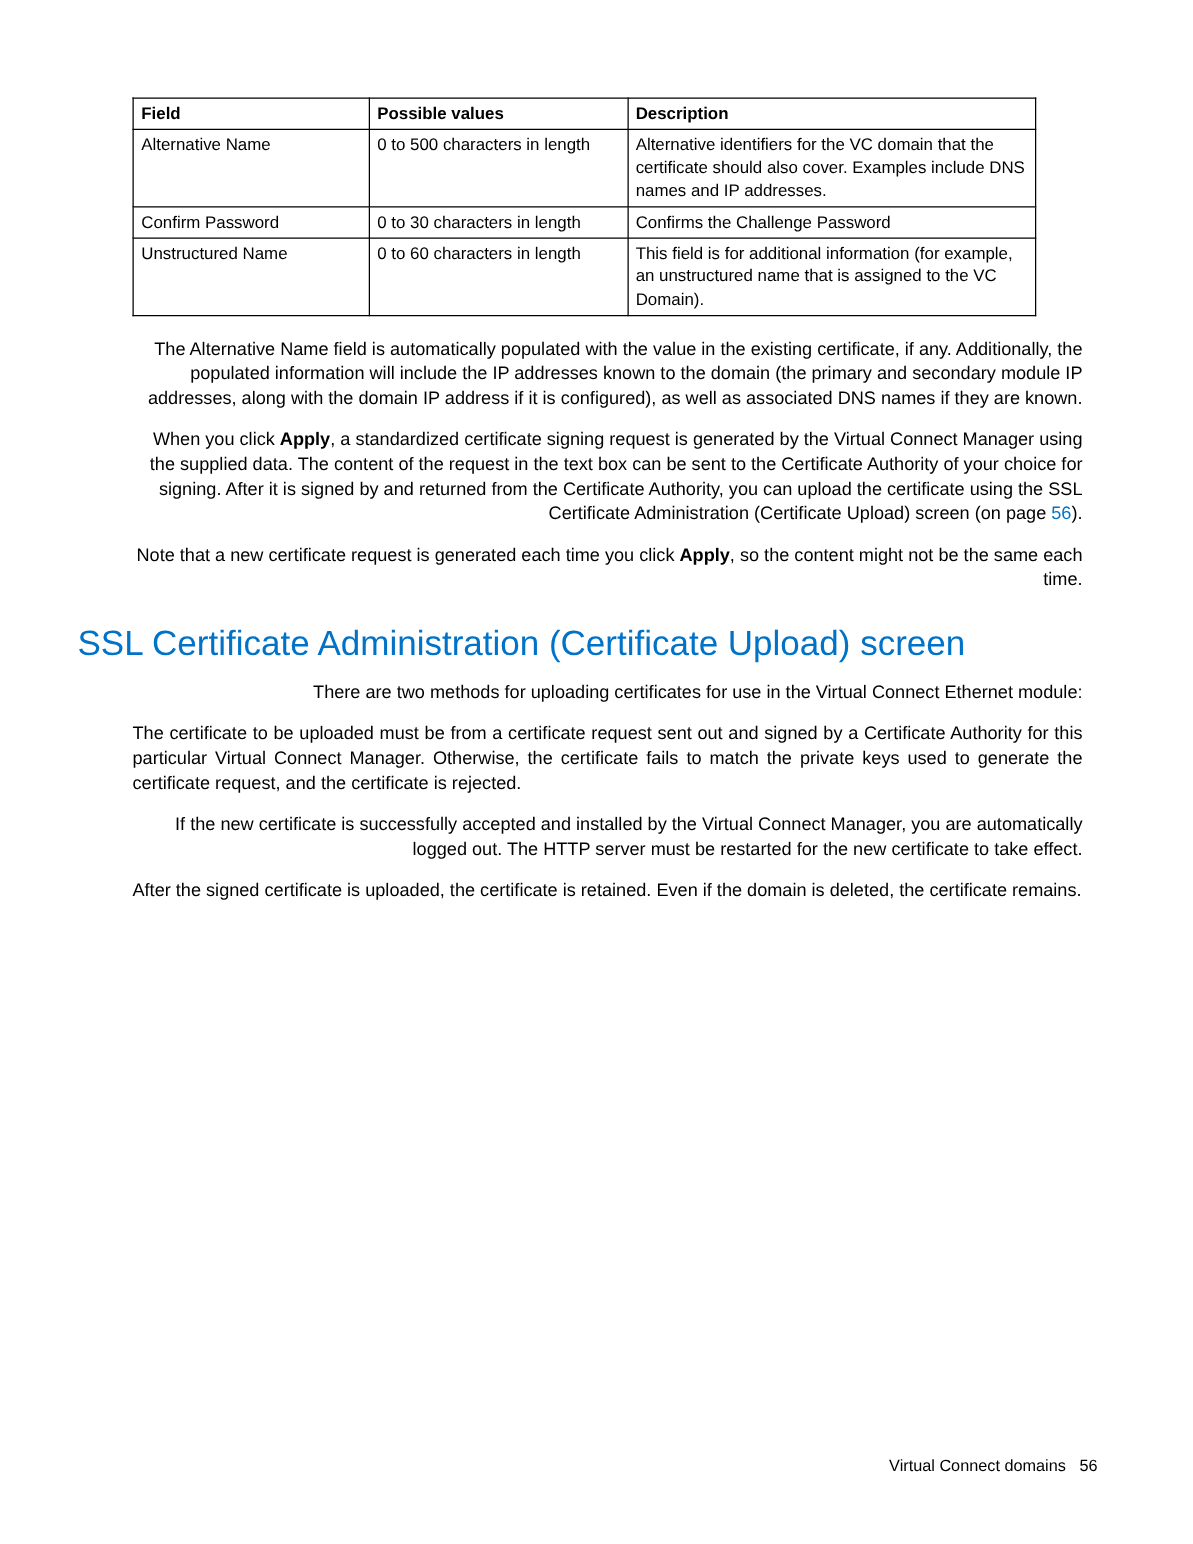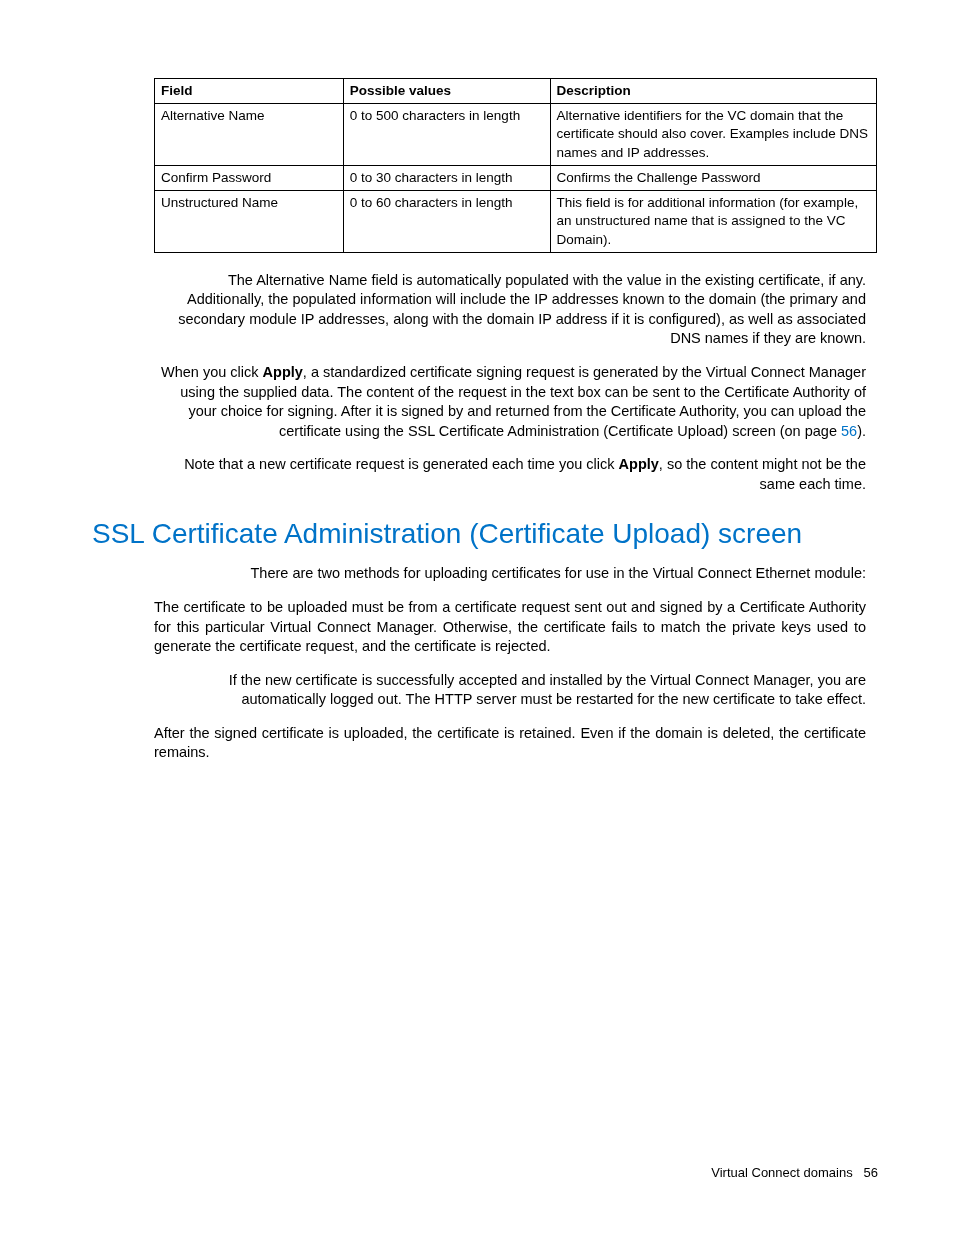--- a/index.html
+++ b/index.html
@@ -5,21 +5,21 @@
     * { margin: 0; padding: 0; box-sizing: border-box; }
     body {
       width: 954px;
       height: 1235px;
       background: #fff;
       font-family: Arial, Helvetica, sans-serif;
       color: #000;
       position: relative;
     }
     .page {
-      padding: 78px 88px 0 92px;
+      padding: 78px 88px 0 44px;
     }
     table {
       border-collapse: collapse;
       width: 723px;
       margin-left: 62px;
       margin-bottom: 18px;
     }
     table td, table th {
       border: 1px solid #000;
       padding: 3px 6px;
@@ -40,21 +40,21 @@
       margin-left: 62px;
       margin-bottom: 14px;
       text-align: right;
     }
     .heading {
       font-size: 28px;
       font-weight: normal;
       color: #0073c8;
       margin-top: 24px;
       margin-bottom: 14px;
-      margin-left: 0;
+      margin-left: 18px;
     }
     ul {
       list-style: none;
       margin-left: 62px;
       margin-bottom: 14px;
     }
     ul li {
       font-size: 14.5px;
       line-height: 1.35;
       padding-left: 40px;

